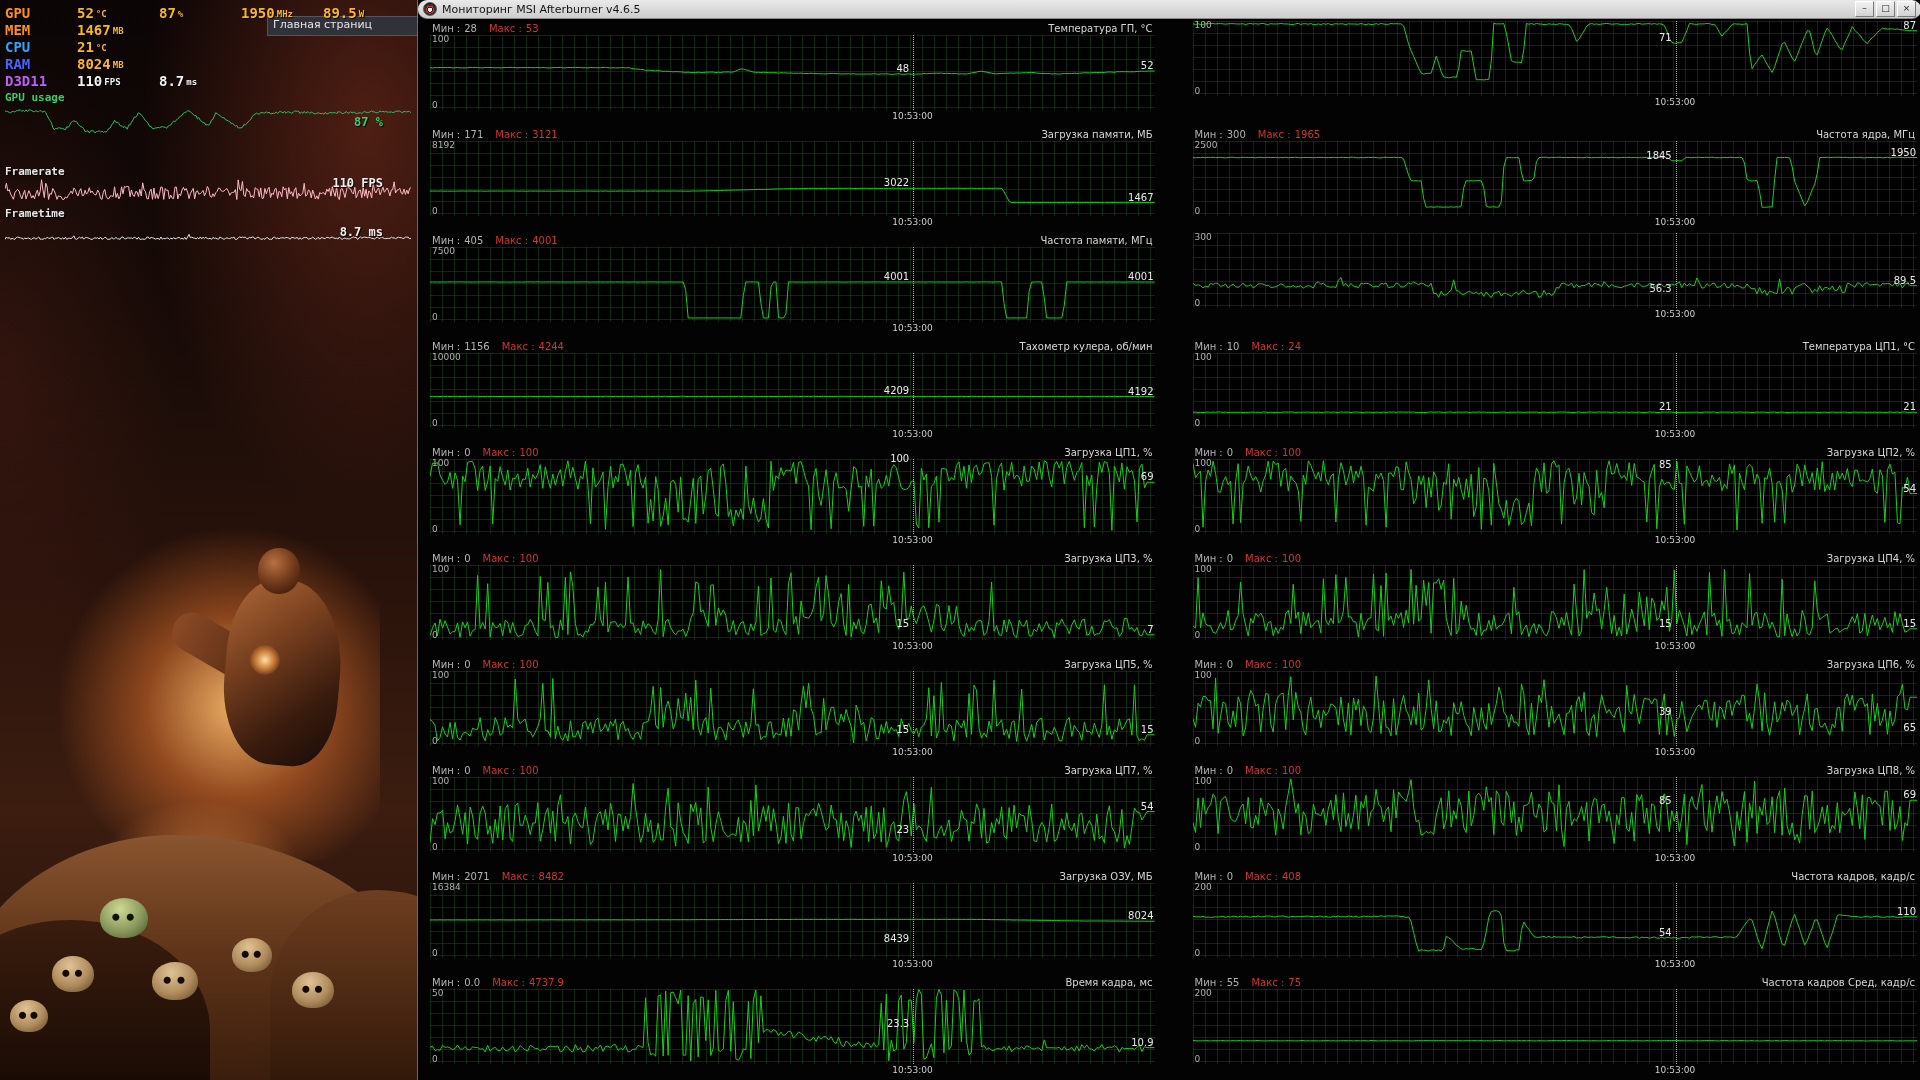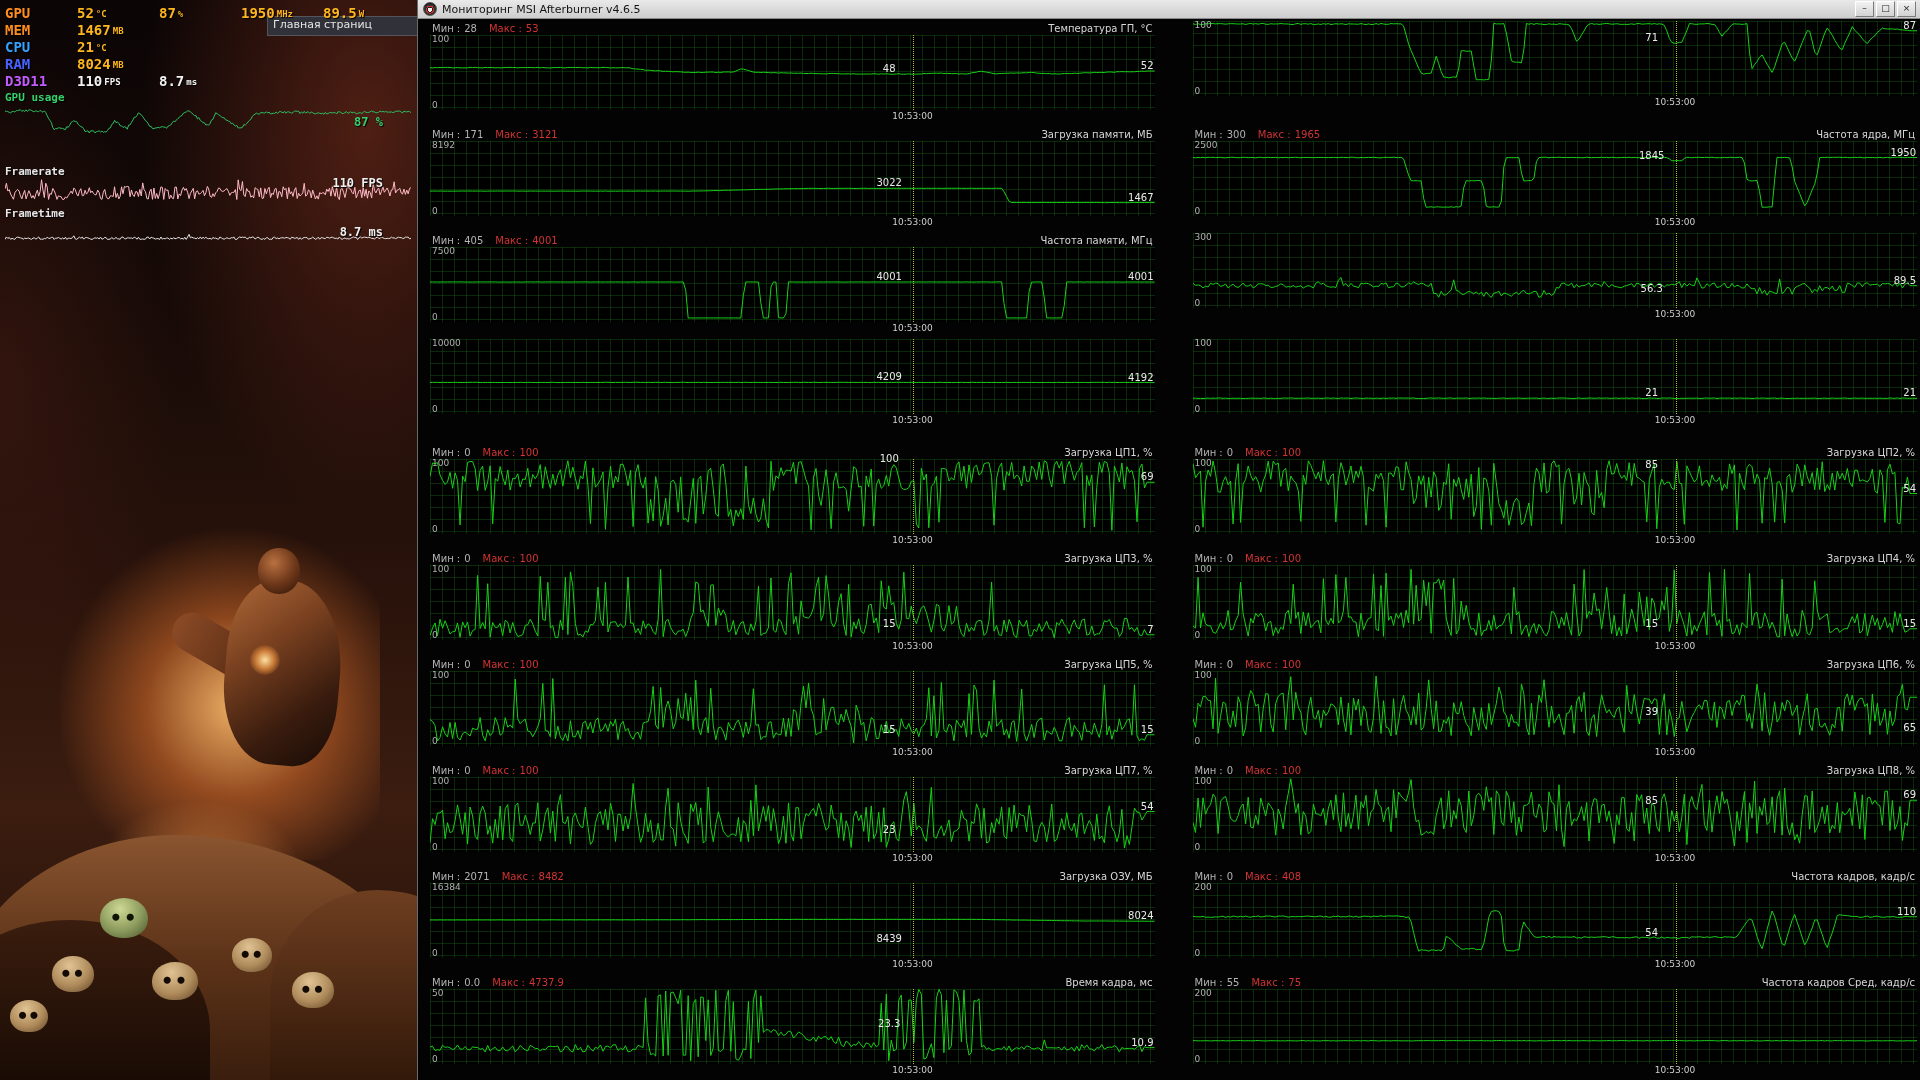--- a/index.html
+++ b/index.html
@@ -57,21 +57,21 @@
   .gb0{top:86px}.gb1{top:160px}.gb2{top:202px}
   .gb-label{font-size:11px;height:13px;}
   .gb-value{position:absolute;right:28px;font-size:12px;}
   .gb0 .gb-value{top:24px}.gb1 .gb-value{top:11px}.gb2 .gb-value{top:18px}
   .gb-svg{display:block;}
 
   
   .app-window{position:absolute;left:417px;top:0;width:1503px;height:1080px;background:#030303;
     border-left:1px solid #6a6a6a;}
   .titlebar{height:18px;background:linear-gradient(#e9e9e9,#cdcdcd);display:flex;align-items:center;
-    padding:0 3px;border-bottom:1px solid #8a8a8a;}
+    padding:0 3px;border-bottom:1px solid #8a8a8a;border-radius:9px;}
   .app-icon{width:12px;height:12px;margin:0 5px 0 2px;border-radius:50%;border:1px solid #555;flex:none;
     background:radial-gradient(circle at 50% 55%,#f0f0f0 0 2px,#202020 2px 3px,#d03030 3px 4px,#303030 4px 6px,#101010 6px);}
   .title-text{font-size:11px;color:#151515;flex:1;white-space:nowrap;overflow:hidden;}
   .winbtns{display:flex;gap:2px;margin-right:2px;}
   .winbtn{width:17px;height:14px;font-size:9px;line-height:12px;text-align:center;color:#222;
     background:linear-gradient(#f2f2f2,#d2d2d2);border:1px solid;border-color:#ffffff #7a7a7a #7a7a7a #ffffff;cursor:default;}
 
   .content{display:flex;padding:2px 4px 0 12px;gap:38px;height:1062px;}
   .gcol{flex:1;min-width:0;}
 
@@ -83,21 +83,21 @@
   .minv,.maxv{margin-left:4px;}
   .ptitle{color:#d8d8d8;white-space:nowrap;}
   .plot{position:relative;height:75px;background-color:#000;
     background-image:
       repeating-linear-gradient(to right, rgba(22,92,22,.45) 0 1px, transparent 1px 12px),
       repeating-linear-gradient(to bottom, rgba(22,92,22,.45) 0 1px, transparent 1px 12px);}
   .plot-svg{position:absolute;left:0;top:0;width:100%;height:100%;}
   .axis-top{position:absolute;left:2px;top:-1px;font-size:9px;color:#b0b0b0;}
   .axis-bottom{position:absolute;left:2px;bottom:0;font-size:9px;color:#b0b0b0;}
   .cursor{position:absolute;left:66.7%;top:0;height:100%;width:0;border-left:1px dotted #b9b93d;}
-  .midv{position:absolute;width:40px;text-align:center;left:calc(66.7% - 44px);font-size:10px;color:#eaeaea;}
+  .midv{position:absolute;width:40px;text-align:right;left:calc(66.7% - 44px);font-size:10px;color:#eaeaea;}
   .curv{position:absolute;right:1px;font-size:10px;color:#eaeaea;}
   .trow{position:relative;height:14px;font-size:9px;color:#cfcfcf;}
   .tlabel{position:absolute;left:calc(66.7% - 21px);top:1px;}
 </style>
 </head>
 <body>
 
 <div class="root">
 
   <div class="game-area">
@@ -239,20 +239,26 @@
       <span class="axis-bottom">0</span>
       <div class="cursor"></div>
       <span class="midv" style="top: 23.99px;">4001</span>
       <span class="curv" style="top: 23.99px;">4001</span>
     </div>
     <div class="trow">
       <span class="tlabel">10:53:00</span>
     </div>
   </div>
           <div class="panel">
+    <div class="phead">
+      <span class="minmax">
+        <span class="minl">Мин :</span><span class="minv">1156</span><span class="maxl">Макс :</span><span class="maxv">4244</span>
+      </span>
+      <span class="ptitle">Тахометр кулера, об/мин</span>
+    </div>
     <div class="plot">
               <svg viewBox="0 0 600 100" preserveAspectRatio="none" class="plot-svg">
                 <polyline points="0.0,57.8 2.1,57.8 4.2,57.8 6.2,57.8 8.3,58.1 10.4,57.8 12.5,57.9 14.5,57.8 16.6,58.0 18.7,57.8 20.8,57.8 22.8,57.8 24.9,58.0 27.0,58.0 29.1,57.9 31.1,57.9 33.2,57.7 35.3,57.8 37.4,57.7 39.4,57.8 41.5,58.1 43.6,57.9 45.7,58.0 47.8,57.8 49.8,58.0 51.9,57.9 54.0,57.9 56.1,58.0 58.1,58.0 60.2,58.0 62.3,58.0 64.4,57.9 66.4,58.1 68.5,58.0 70.6,58.0 72.7,57.9 74.7,57.8 76.8,57.9 78.9,58.1 81.0,57.8 83.0,57.8 85.1,58.0 87.2,58.0 89.3,58.1 91.3,57.8 93.4,57.9 95.5,57.9 97.6,58.1 99.7,57.8 101.7,57.7 103.8,58.0 105.9,58.1 108.0,58.1 110.0,58.0 112.1,57.9 114.2,57.9 116.3,57.9 118.3,57.9 120.4,58.0 122.5,57.9 124.6,58.0 126.6,57.8 128.7,58.0 130.8,58.0 132.9,57.9 134.9,57.9 137.0,58.0 139.1,57.9 141.2,57.9 143.3,57.9 145.3,57.7 147.4,57.7 149.5,57.9 151.6,58.1 153.6,57.8 155.7,57.9 157.8,57.8 159.9,57.9 161.9,57.7 164.0,57.8 166.1,58.0 168.2,57.7 170.2,57.7 172.3,57.7 174.4,58.0 176.5,57.8 178.5,58.1 180.6,57.7 182.7,57.9 184.8,57.9 186.9,57.8 188.9,57.7 191.0,58.1 193.1,57.8 195.2,57.7 197.2,58.0 199.3,58.0 201.4,58.1 203.5,57.9 205.5,57.9 207.6,57.7 209.7,57.7 211.8,57.8 213.8,58.1 215.9,57.8 218.0,57.9 220.1,57.9 222.1,57.7 224.2,58.1 226.3,57.8 228.4,57.9 230.4,58.0 232.5,58.0 234.6,58.0 236.7,57.8 238.8,58.0 240.8,57.8 242.9,57.9 245.0,57.8 247.1,57.8 249.1,57.9 251.2,57.9 253.3,57.9 255.4,57.7 257.4,58.0 259.5,57.9 261.6,57.7 263.7,57.9 265.7,58.0 267.8,57.8 269.9,57.9 272.0,57.9 274.0,57.9 276.1,57.9 278.2,58.0 280.3,57.8 282.4,57.9 284.4,58.0 286.5,58.0 288.6,57.9 290.7,57.7 292.7,58.0 294.8,57.9 296.9,58.1 299.0,57.8 301.0,57.8 303.1,57.7 305.2,57.9 307.3,58.0 309.3,57.7 311.4,57.8 313.5,57.8 315.6,58.0 317.6,57.7 319.7,57.8 321.8,58.1 323.9,57.9 326.0,57.8 328.0,57.8 330.1,57.8 332.2,57.9 334.3,58.0 336.3,57.8 338.4,57.8 340.5,57.7 342.6,57.8 344.6,57.7 346.7,58.0 348.8,57.8 350.9,57.8 352.9,57.9 355.0,57.9 357.1,57.7 359.2,58.0 361.2,57.8 363.3,58.0 365.4,58.1 367.5,57.7 369.6,58.0 371.6,57.8 373.7,58.1 375.8,57.8 377.9,57.9 379.9,57.9 382.0,57.8 384.1,58.0 386.2,57.7 388.2,57.8 390.3,57.8 392.4,57.8 394.5,58.0 396.5,57.9 398.6,57.7 400.7,57.8 402.8,58.1 404.8,57.8 406.9,57.9 409.0,58.0 411.1,58.0 413.1,57.8 415.2,58.0 417.3,57.9 419.4,58.1 421.5,57.7 423.5,57.8 425.6,58.0 427.7,58.0 429.8,57.9 431.8,58.1 433.9,58.1 436.0,57.9 438.1,58.0 440.1,57.7 442.2,58.0 444.3,57.9 446.4,58.1 448.4,57.7 450.5,57.8 452.6,57.9 454.7,57.8 456.7,57.8 458.8,58.0 460.9,57.9 463.0,57.9 465.1,58.0 467.1,57.9 469.2,58.0 471.3,58.1 473.4,57.9 475.4,58.0 477.5,57.8 479.6,58.0 481.7,58.1 483.7,57.8 485.8,58.0 487.9,57.9 490.0,57.9 492.0,57.8 494.1,58.0 496.2,57.9 498.3,57.9 500.3,58.0 502.4,57.9 504.5,58.1 506.6,57.9 508.7,58.1 510.7,58.0 512.8,57.8 514.9,58.1 517.0,58.0 519.0,57.9 521.1,57.7 523.2,58.1 525.3,58.0 527.3,57.9 529.4,57.9 531.5,58.0 533.6,57.8 535.6,57.9 537.7,58.1 539.8,57.8 541.9,57.9 543.9,58.0 546.0,58.1 548.1,57.8 550.2,57.8 552.2,57.8 554.3,57.7 556.4,57.8 558.5,57.8 560.6,58.0 562.6,57.7 564.7,57.9 566.8,57.8 568.9,58.0 570.9,58.0 573.0,57.9 575.1,57.8 577.2,57.9 579.2,57.9 581.3,57.9 583.4,57.9 585.5,57.8 587.5,57.8 589.6,57.9 591.7,57.8 593.8,58.1 595.8,58.1 597.9,58.1 600.0,58.1" fill="none" stroke="#17d117" stroke-width="1" vector-effect="non-scaling-stroke"></polyline>
               </svg>
       <span class="axis-top">10000</span>
       <span class="axis-bottom">0</span>
       <div class="cursor"></div>
       <span class="midv" style="top: 32.4325px;">4209</span>
       <span class="curv" style="top: 32.56px;">4192</span>
     </div>
@@ -433,20 +439,26 @@
       <span class="axis-bottom">0</span>
       <div class="cursor"></div>
       <span class="midv" style="top: 49.925px;">56.3</span>
       <span class="curv" style="top: 41.625px;">89.5</span>
     </div>
     <div class="trow">
       <span class="tlabel">10:53:00</span>
     </div>
   </div>
           <div class="panel">
+    <div class="phead">
+      <span class="minmax">
+        <span class="minl">Мин :</span><span class="minv">10</span><span class="maxl">Макс :</span><span class="maxv">24</span>
+      </span>
+      <span class="ptitle">Температура ЦП1, °C</span>
+    </div>
     <div class="plot">
               <svg viewBox="0 0 600 100" preserveAspectRatio="none" class="plot-svg">
                 <polyline points="0.0,79.0 2.1,78.8 4.2,79.3 6.2,79.2 8.3,79.4 10.4,79.1 12.5,78.8 14.5,79.1 16.6,78.8 18.7,79.1 20.8,78.6 22.8,78.7 24.9,79.2 27.0,78.8 29.1,79.3 31.1,79.2 33.2,78.9 35.3,79.2 37.4,79.0 39.4,79.1 41.5,79.4 43.6,79.2 45.7,79.2 47.8,78.8 49.8,78.9 51.9,79.0 54.0,79.0 56.1,79.3 58.1,78.7 60.2,78.8 62.3,79.4 64.4,78.9 66.4,79.2 68.5,79.3 70.6,79.1 72.7,79.2 74.7,78.7 76.8,78.8 78.9,78.8 81.0,78.6 83.0,78.8 85.1,79.2 87.2,78.9 89.3,79.1 91.3,78.9 93.4,78.9 95.5,78.7 97.6,79.1 99.7,79.0 101.7,79.1 103.8,78.8 105.9,79.3 108.0,79.1 110.0,78.7 112.1,78.7 114.2,79.1 116.3,78.7 118.3,79.0 120.4,79.3 122.5,78.6 124.6,78.9 126.6,78.8 128.7,78.8 130.8,79.4 132.9,78.8 134.9,78.7 137.0,78.9 139.1,79.1 141.2,79.4 143.3,78.7 145.3,79.0 147.4,78.9 149.5,79.4 151.6,78.8 153.6,79.1 155.7,79.2 157.8,78.7 159.9,79.3 161.9,78.7 164.0,78.9 166.1,78.6 168.2,79.2 170.2,78.7 172.3,78.7 174.4,78.8 176.5,78.8 178.5,78.8 180.6,78.9 182.7,78.6 184.8,79.3 186.9,79.2 188.9,79.3 191.0,79.3 193.1,79.2 195.2,78.7 197.2,78.6 199.3,79.0 201.4,78.8 203.5,78.6 205.5,78.9 207.6,79.1 209.7,79.1 211.8,78.6 213.8,78.7 215.9,79.3 218.0,78.9 220.1,78.8 222.1,78.9 224.2,78.9 226.3,78.6 228.4,79.3 230.4,79.1 232.5,78.7 234.6,79.0 236.7,78.6 238.8,79.1 240.8,78.6 242.9,79.1 245.0,79.0 247.1,79.1 249.1,79.1 251.2,79.3 253.3,78.9 255.4,78.9 257.4,78.6 259.5,79.4 261.6,79.0 263.7,79.0 265.7,78.9 267.8,79.0 269.9,78.7 272.0,79.1 274.0,79.2 276.1,79.0 278.2,78.9 280.3,78.8 282.4,78.9 284.4,78.7 286.5,79.3 288.6,79.1 290.7,78.7 292.7,79.3 294.8,79.1 296.9,78.9 299.0,79.2 301.0,78.9 303.1,78.7 305.2,78.7 307.3,78.7 309.3,78.9 311.4,79.0 313.5,79.3 315.6,79.3 317.6,79.0 319.7,78.6 321.8,79.2 323.9,79.0 326.0,79.0 328.0,78.7 330.1,78.8 332.2,79.0 334.3,78.9 336.3,78.6 338.4,79.0 340.5,78.8 342.6,78.7 344.6,79.0 346.7,79.2 348.8,78.8 350.9,78.8 352.9,79.2 355.0,78.8 357.1,79.0 359.2,78.7 361.2,79.2 363.3,78.7 365.4,79.0 367.5,79.1 369.6,78.7 371.6,79.4 373.7,79.3 375.8,79.3 377.9,78.6 379.9,78.9 382.0,78.8 384.1,79.3 386.2,79.4 388.2,78.7 390.3,78.7 392.4,78.9 394.5,78.6 396.5,78.8 398.6,79.3 400.7,79.2 402.8,79.3 404.8,79.0 406.9,79.2 409.0,79.0 411.1,78.9 413.1,79.0 415.2,78.9 417.3,78.8 419.4,79.3 421.5,79.2 423.5,78.8 425.6,78.7 427.7,79.0 429.8,78.8 431.8,78.6 433.9,79.4 436.0,78.9 438.1,78.8 440.1,78.8 442.2,78.9 444.3,78.7 446.4,79.2 448.4,78.8 450.5,79.0 452.6,78.7 454.7,78.8 456.7,79.0 458.8,78.9 460.9,79.0 463.0,79.3 465.1,79.2 467.1,78.7 469.2,79.1 471.3,78.7 473.4,78.9 475.4,79.1 477.5,79.1 479.6,78.8 481.7,78.7 483.7,79.3 485.8,79.0 487.9,78.8 490.0,79.2 492.0,79.3 494.1,79.3 496.2,79.0 498.3,79.2 500.3,78.8 502.4,79.1 504.5,79.1 506.6,79.1 508.7,79.0 510.7,79.0 512.8,79.0 514.9,78.7 517.0,79.4 519.0,79.3 521.1,79.0 523.2,78.9 525.3,79.2 527.3,79.2 529.4,78.7 531.5,79.0 533.6,79.0 535.6,79.0 537.7,78.9 539.8,78.7 541.9,79.1 543.9,79.3 546.0,79.0 548.1,78.7 550.2,79.1 552.2,78.9 554.3,78.8 556.4,79.2 558.5,79.1 560.6,78.9 562.6,79.2 564.7,78.9 566.8,79.3 568.9,78.8 570.9,79.2 573.0,79.1 575.1,79.2 577.2,78.6 579.2,79.0 581.3,79.1 583.4,78.6 585.5,79.3 587.5,78.7 589.6,78.7 591.7,79.1 593.8,79.0 595.8,79.0 597.9,79.0 600.0,79.0" fill="none" stroke="#17d117" stroke-width="1" vector-effect="non-scaling-stroke"></polyline>
               </svg>
       <span class="axis-top">100</span>
       <span class="axis-bottom">0</span>
       <div class="cursor"></div>
       <span class="midv" style="top: 48.25px;">21</span>
       <span class="curv" style="top: 48.25px;">21</span>
     </div>

